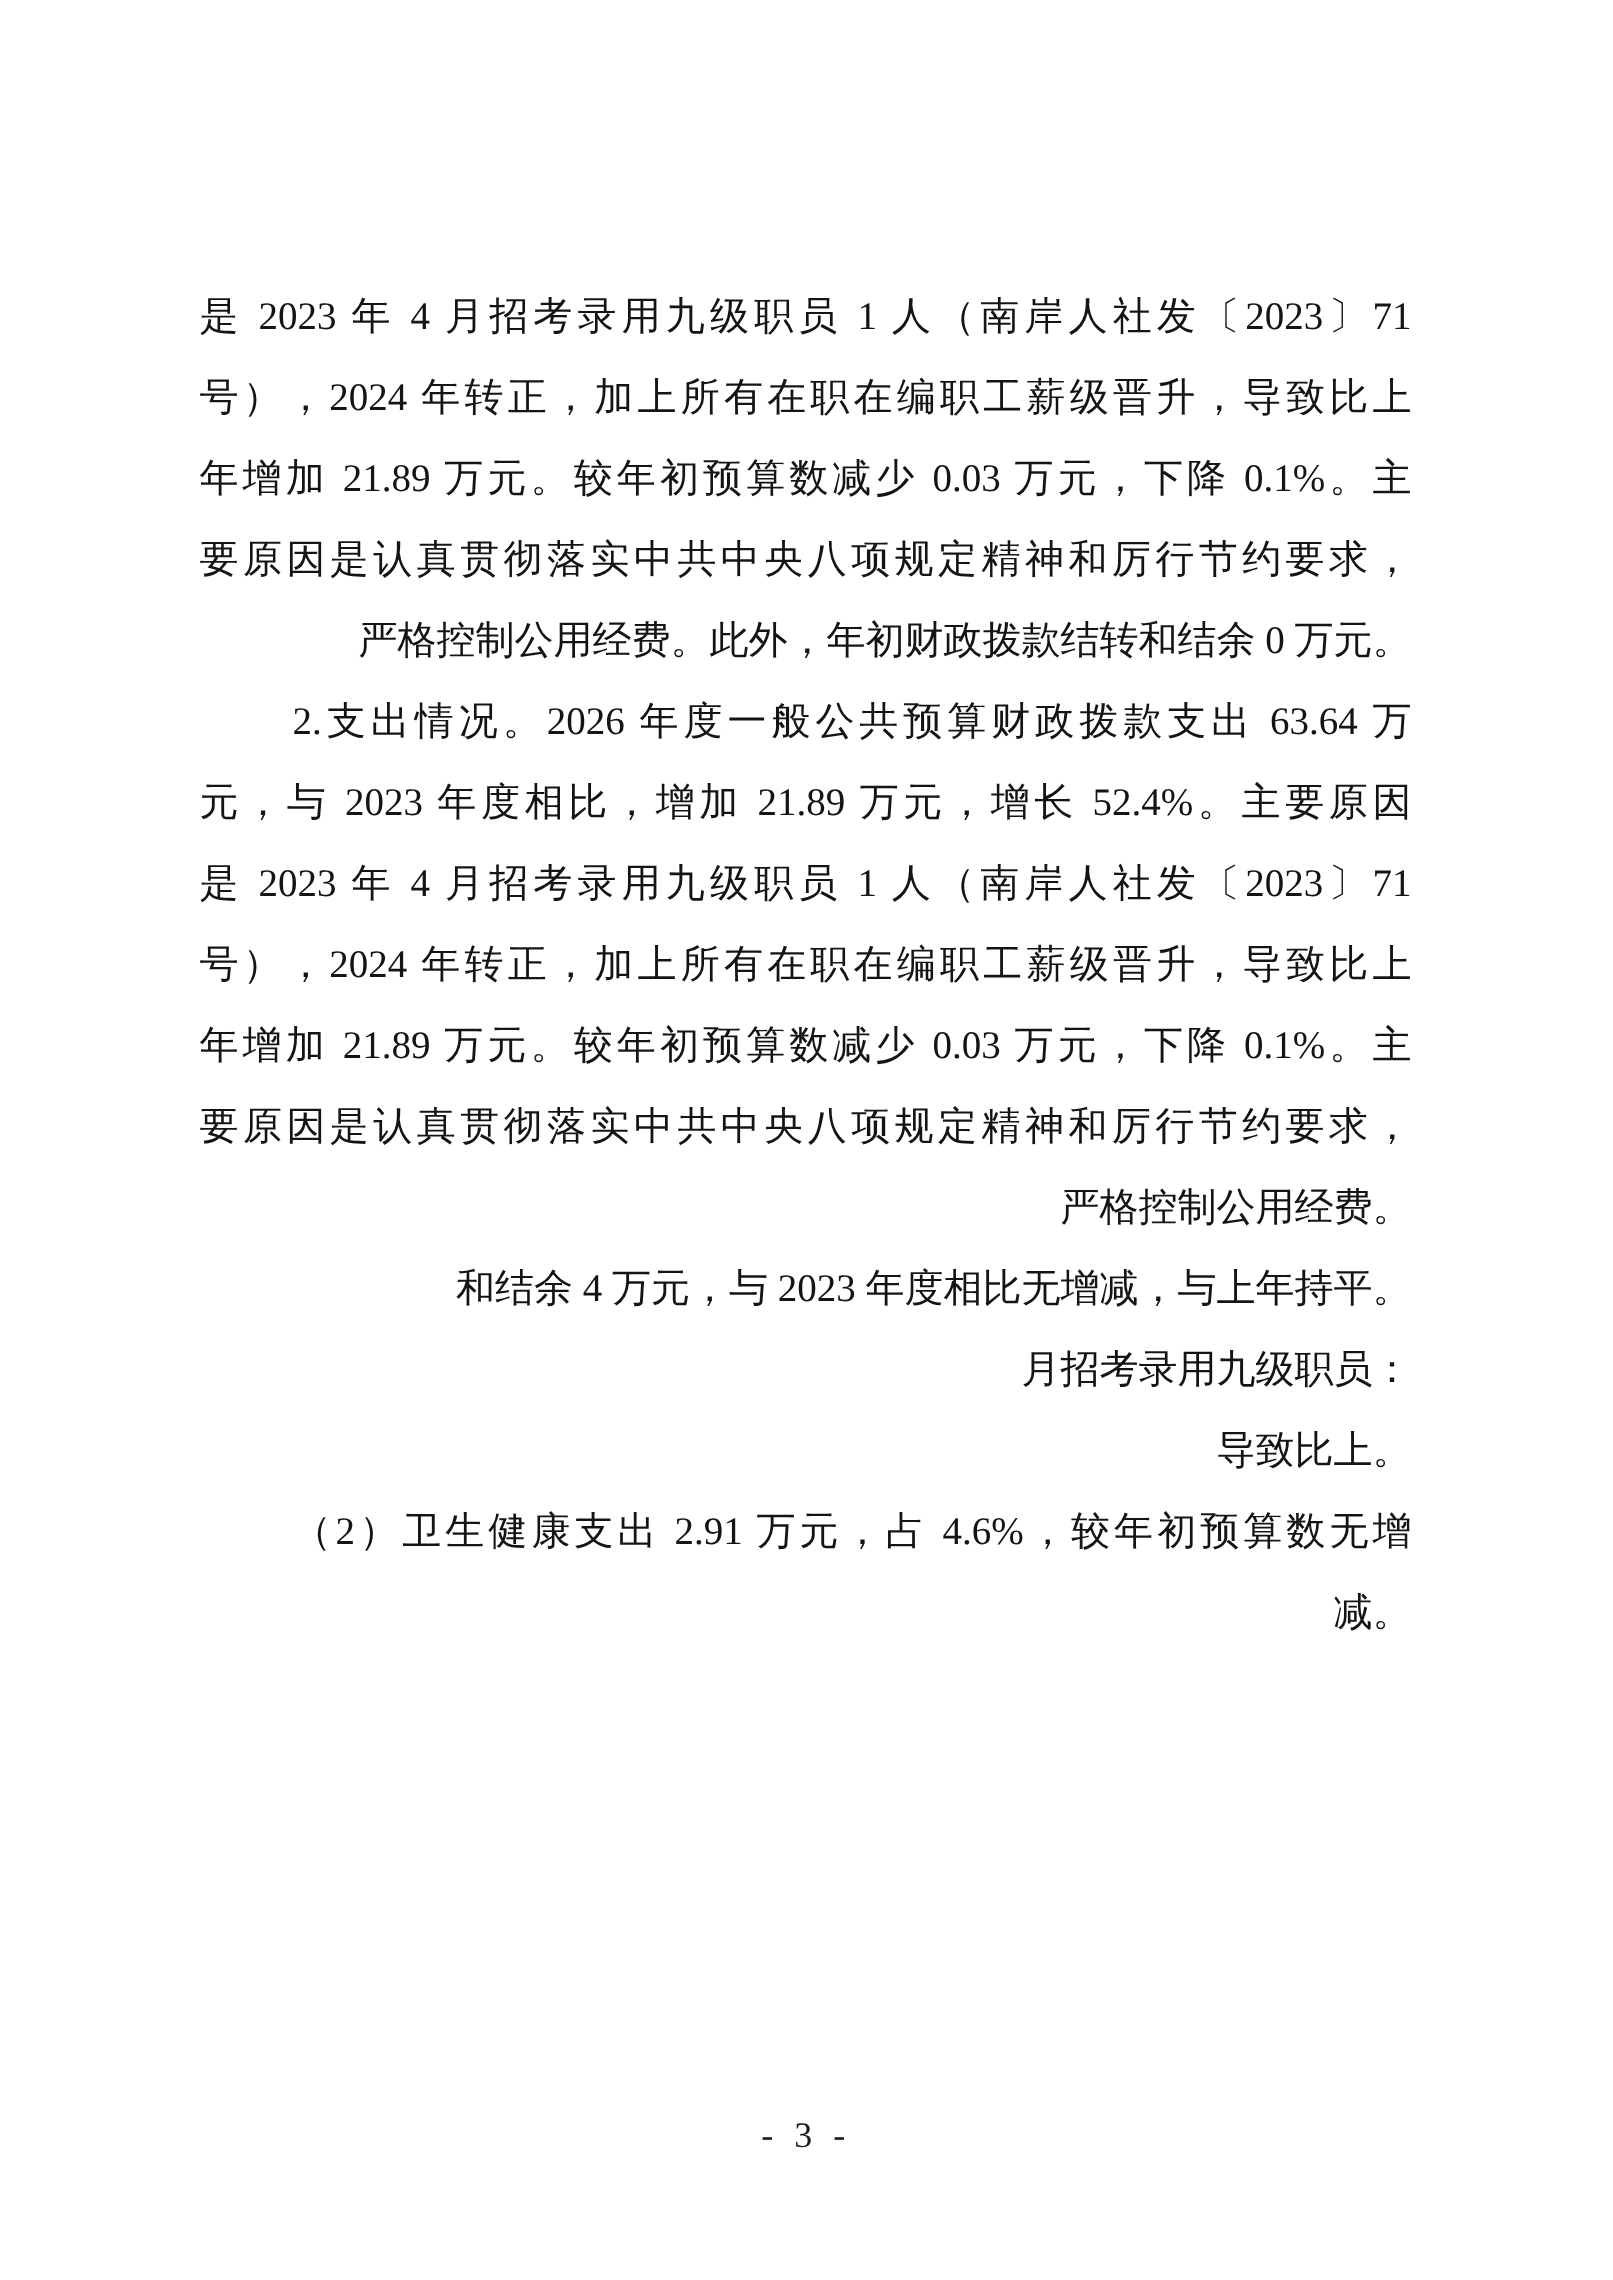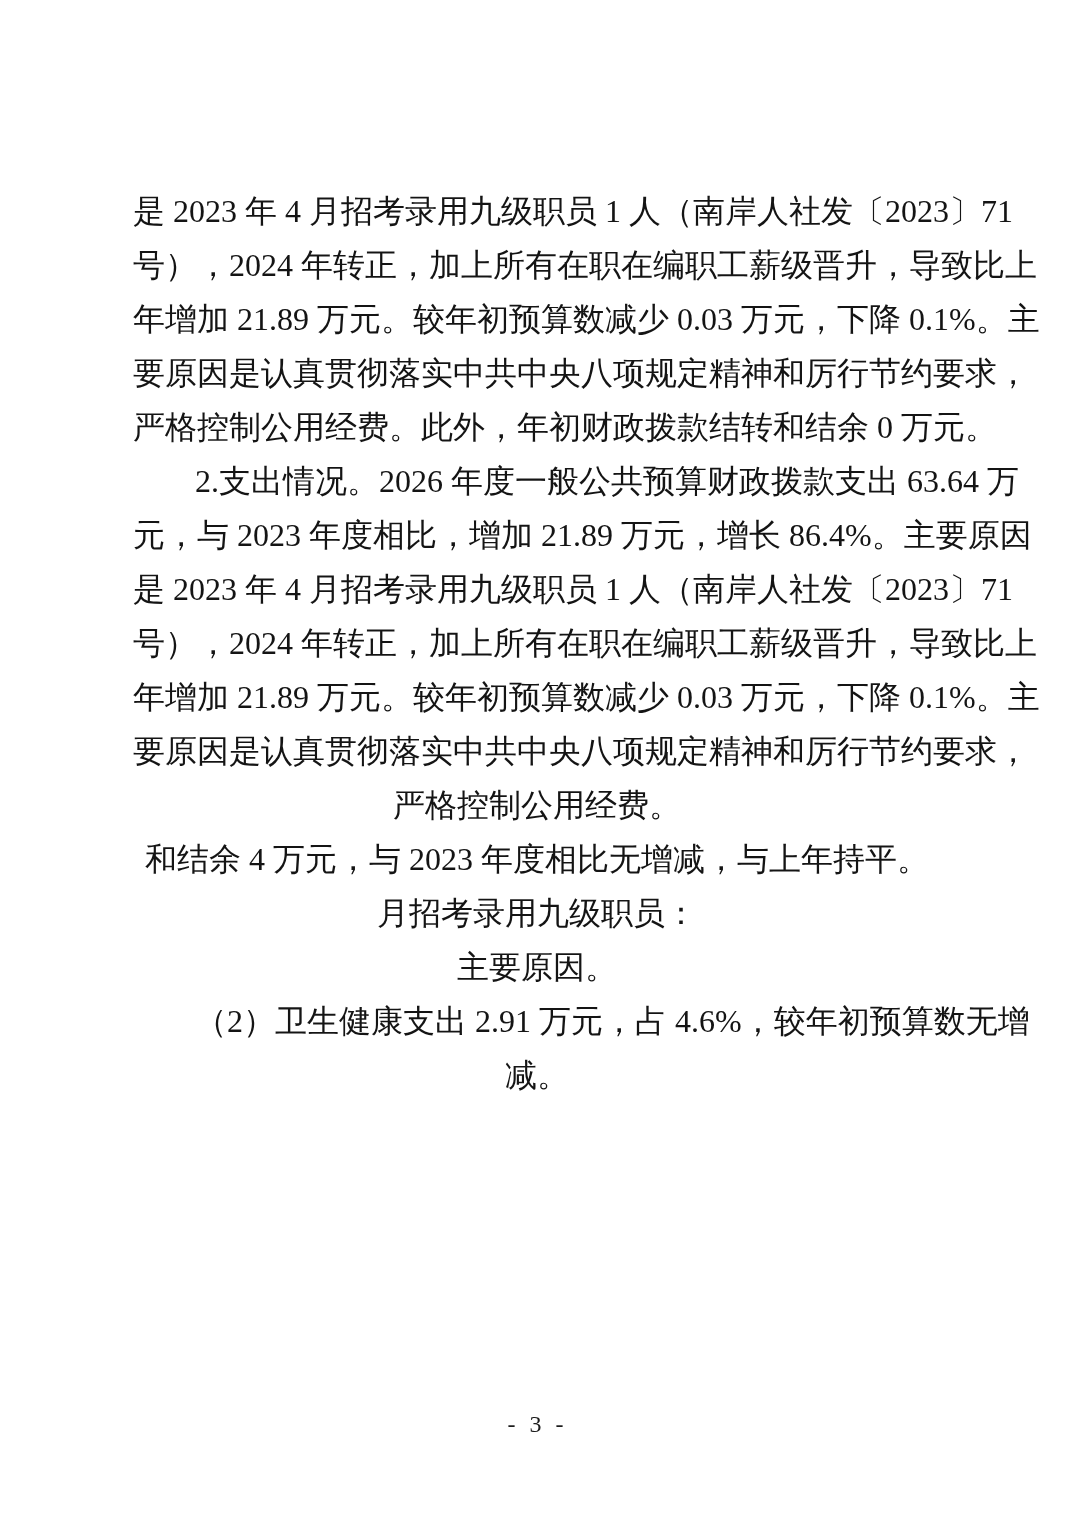--- a/index.html
+++ b/index.html
@@ -15,27 +15,27 @@
   .page {
     position: absolute;
     inset: 0;
     background: #ffffff;
   }
   .text-block {
     position: absolute;
     left: 133px;
     top: 184px;
     width: 808px;
-    font-size: 32px;
+    font-size: 26px;
     line-height: 54px;
   }
   .line {
     height: 54px;
     white-space: nowrap;
-    text-align: center;
+    text-align: right;
   }
   .line.fill {
     text-align: justify;
     text-align-last: justify;
   }
   .line.indent {
     text-indent: 62px;
   }
   .page-footer {
     position: absolute;
@@ -54,26 +54,26 @@
 <body>
 
 <div class="page">
   <div class="text-block">
       <div class="line fill">是 2023 年 4 月招考录用九级职员 1 人（南岸人社发〔2023〕71</div>
       <div class="line fill">号），2024 年转正，加上所有在职在编职工薪级晋升，导致比上</div>
       <div class="line fill">年增加 21.89 万元。较年初预算数减少 0.03 万元，下降 0.1%。主</div>
       <div class="line fill">要原因是认真贯彻落实中共中央八项规定精神和厉行节约要求，</div>
       <div class="line">严格控制公用经费。此外，年初财政拨款结转和结余 0 万元。</div>
       <div class="line fill indent">2.支出情况。2026 年度一般公共预算财政拨款支出 63.64 万</div>
-      <div class="line fill">元，与 2023 年度相比，增加 21.89 万元，增长 86.4%。主要原因</div>
+      <div class="line fill">元，与 2023 年度相比，增加 21.89 万元，增长 52.4%。主要原因</div>
       <div class="line fill">是 2023 年 4 月招考录用九级职员 1 人（南岸人社发〔2023〕71</div>
       <div class="line fill">号），2024 年转正，加上所有在职在编职工薪级晋升，导致比上</div>
       <div class="line fill">年增加 21.89 万元。较年初预算数减少 0.03 万元，下降 0.1%。主</div>
       <div class="line fill">要原因是认真贯彻落实中共中央八项规定精神和厉行节约要求，</div>
       <div class="line">严格控制公用经费。</div>
       <div class="line">和结余 4 万元，与 2023 年度相比无增减，与上年持平。</div>
       <div class="line">月招考录用九级职员：</div>
-      <div class="line">主要原因。</div>
+      <div class="line">导致比上。</div>
       <div class="line fill indent">（2）卫生健康支出 2.91 万元，占 4.6%，较年初预算数无增</div>
       <div class="line">减。</div>
     </div>
   <div class="page-footer">- 3 -</div>
 </div>
 
 </body></html>

